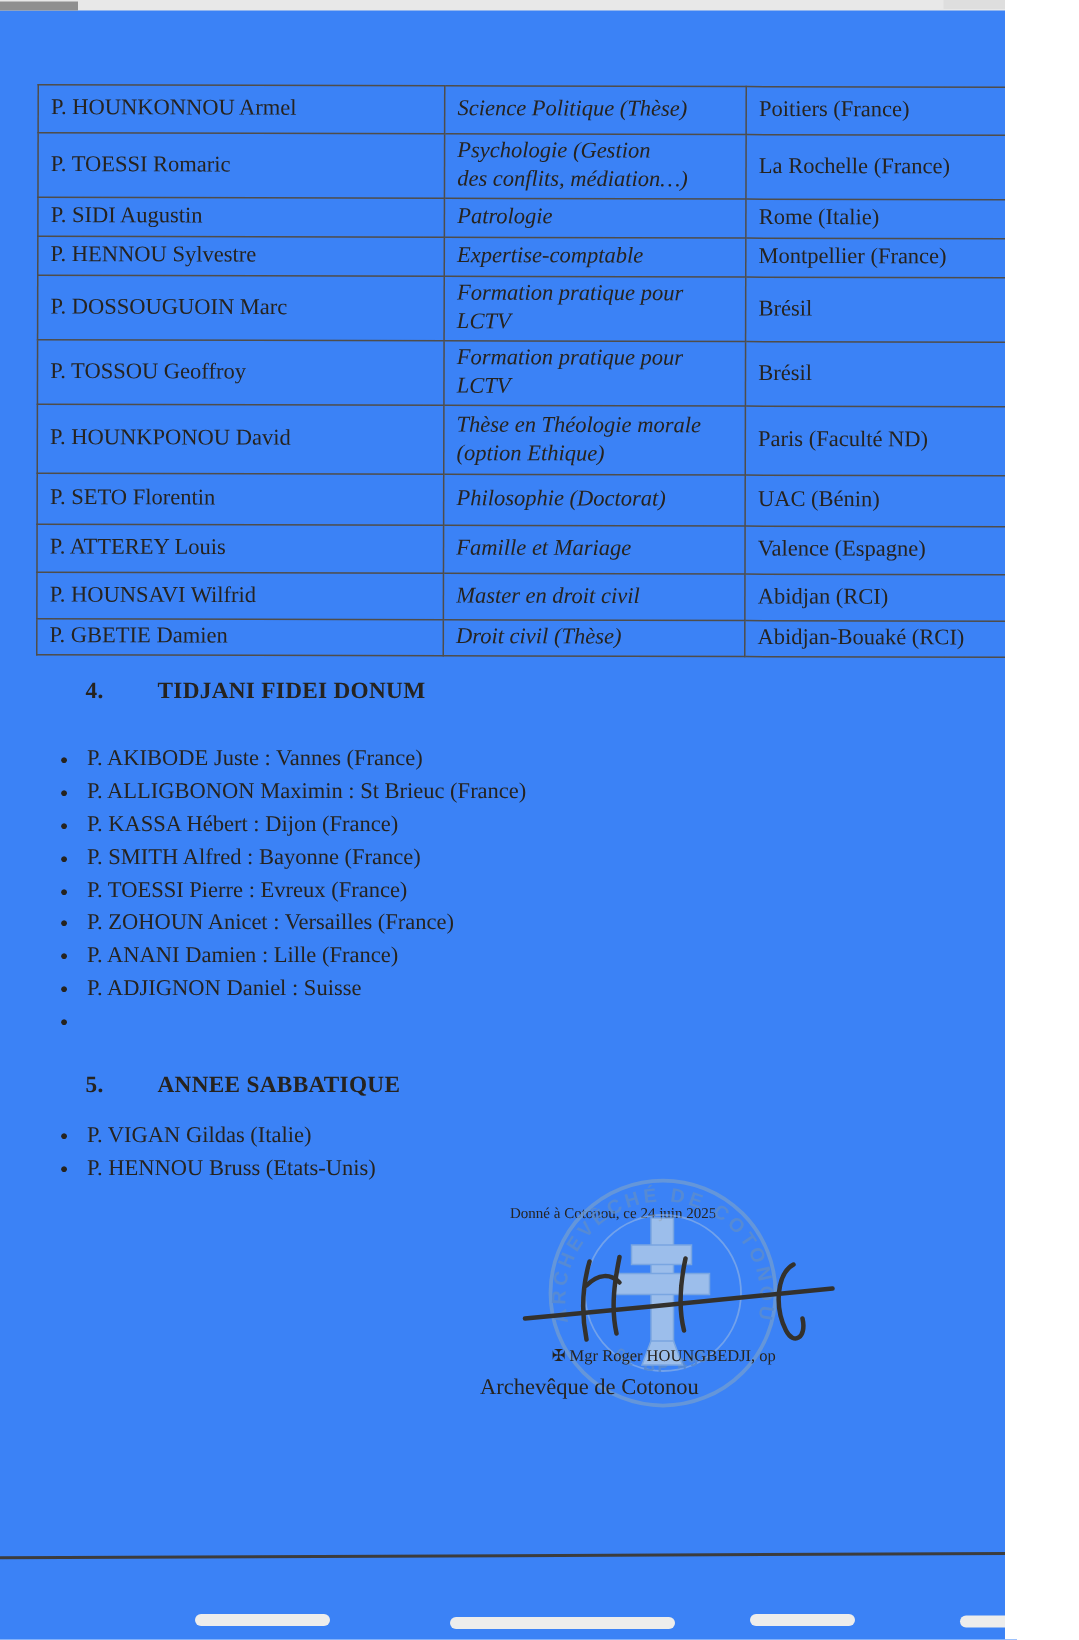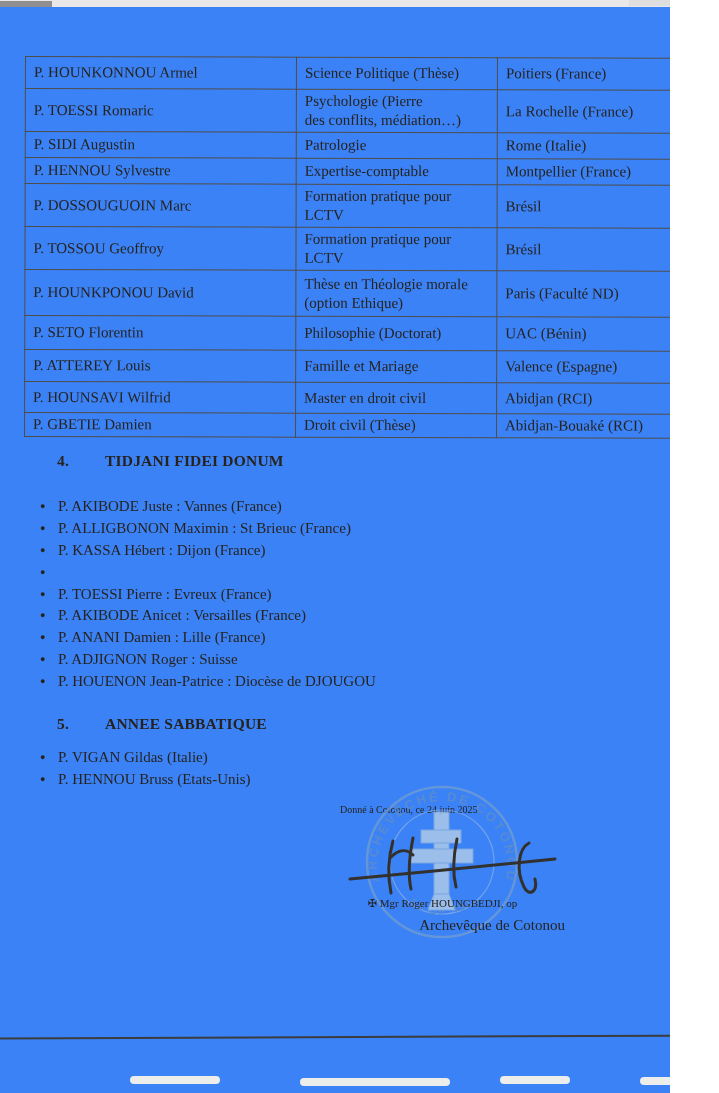--- a/index.html
+++ b/index.html
@@ -25,21 +25,21 @@
   }
   .tbl td{
     border:1px solid #4f4d4a;
     font-size:15px;line-height:19px;
     vertical-align:middle;
     padding:2px 4px 2px 8px;
     white-space:pre-line;
     color:#26231f;
   }
   .tbl td.c1{width:258px;}
-  .tbl td.c2{width:188px;}
+  .tbl td.c2{width:188px;font-style:italic;}
   .tbl td.c3{width:186px;}
 
   
   .sec-head{
     position:absolute;left:57px;
     display:flex;align-items:baseline;
     font-weight:bold;font-size:15.5px;color:#26231f;
     letter-spacing:0.2px;
   }
   .sec-head .num{display:inline-block;width:48px;}
@@ -67,21 +67,21 @@
     font-size:10px;color:#26231f;
   }
   .stamp{position:absolute;left:364px;top:784px;width:156px;height:156px;opacity:0.8;}
   .sig{position:absolute;left:345px;top:835px;width:215px;height:62px;}
   .sig-name{
     position:absolute;left:320px;top:897px;width:245px;
     text-align:center;font-size:11px;color:#26231f;
   }
   .sig-title{
     position:absolute;left:320px;top:917px;width:245px;
-    text-align:right;font-size:15px;color:#26231f;
+    text-align:left;font-size:15px;color:#26231f;
   }
 
   
   .footer-rule{
     position:absolute;left:0;top:1036px;width:719px;height:2px;
     background:#3c3c3c;transform:rotate(-0.25deg);
   }
   .footer-text{
     position:absolute;left:0;top:1042px;width:719px;
     text-align:center;font-weight:bold;
@@ -105,21 +105,21 @@
 
   <table class="tbl">
     <tbody>
         <tr style="height: 32px;">
           <td class="c1">P. HOUNKONNOU Armel</td>
           <td class="c2">Science Politique (Thèse)</td>
           <td class="c3">Poitiers (France)</td>
         </tr>
         <tr style="height: 43px;">
           <td class="c1">P. TOESSI Romaric</td>
-          <td class="c2">Psychologie (Pierre
+          <td class="c2">Psychologie (Gestion
 des conflits, médiation…)</td>
           <td class="c3">La Rochelle (France)</td>
         </tr>
         <tr style="height: 26px;">
           <td class="c1">P. SIDI Augustin</td>
           <td class="c2">Patrologie</td>
           <td class="c3">Rome (Italie)</td>
         </tr>
         <tr style="height: 26px;">
           <td class="c1">P. HENNOU Sylvestre</td>
@@ -179,40 +179,40 @@
       <div class="list-item">
         <span class="bullet" style="font-size: 9px;">●</span>
         <span>P. ALLIGBONON Maximin : St Brieuc (France)</span>
       </div>
       <div class="list-item">
         <span class="bullet" style="font-size: 9px;">●</span>
         <span>P. KASSA Hébert : Dijon (France)</span>
       </div>
       <div class="list-item">
         <span class="bullet" style="font-size: 9px;">●</span>
+        <span>P. SMITH Alfred : Bayonne (France)</span>
       </div>
       <div class="list-item">
         <span class="bullet" style="font-size: 9px;">●</span>
         <span>P. TOESSI Pierre : Evreux (France)</span>
       </div>
       <div class="list-item">
         <span class="bullet" style="font-size: 9px;">●</span>
-        <span>P. AKIBODE Anicet : Versailles (France)</span>
+        <span>P. ZOHOUN Anicet : Versailles (France)</span>
       </div>
       <div class="list-item">
         <span class="bullet" style="font-size: 9px;">●</span>
         <span>P. ANANI Damien : Lille (France)</span>
       </div>
       <div class="list-item">
         <span class="bullet" style="font-size: 9px;">●</span>
-        <span>P. ADJIGNON Roger : Suisse</span>
-      </div>
-      <div class="list-item">
-        <span class="bullet" style="font-size: 9px;">●</span>
-        <span>P. HOUENON Jean-Patrice : Diocèse de DJOUGOU</span>
+        <span>P. ADJIGNON Daniel : Suisse</span>
+      </div>
+      <div class="list-item">
+        <span class="bullet" style="font-size: 9px;">●</span>
       </div>
     </div>
 
   <div class="sec-head" id="sec5-head">
     <span class="num">5.</span>
     <span>ANNEE SABBATIQUE</span>
   </div>
   <div class="blist" id="list5">
       <div class="list-item">
         <span class="bullet" style="font-size: 9px;">●</span>

